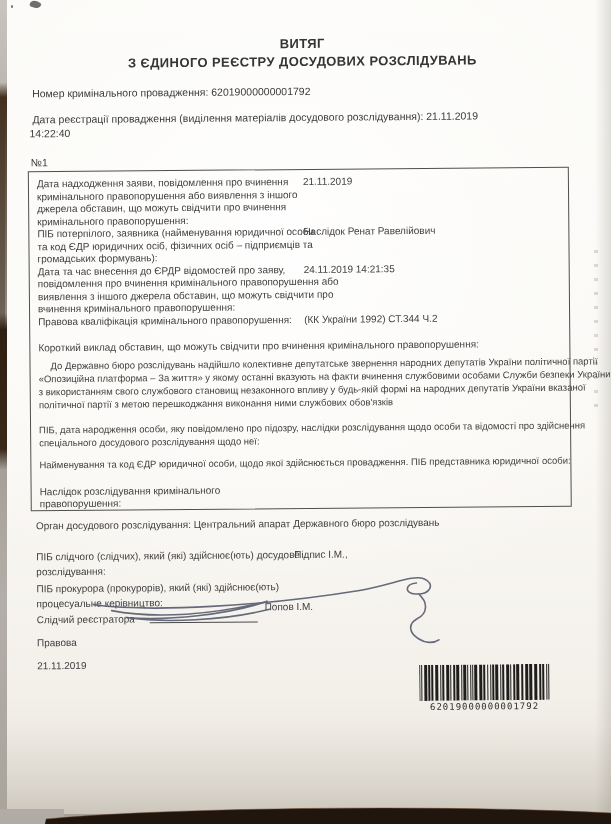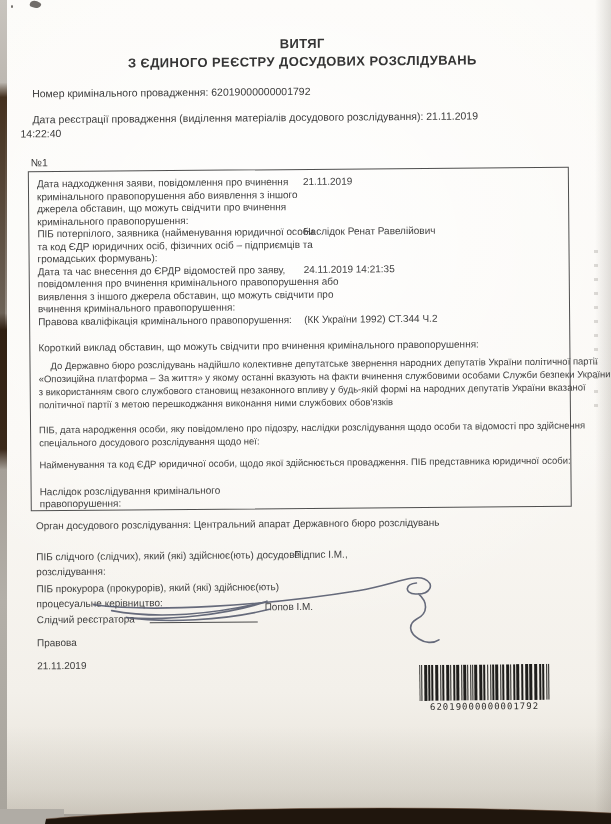--- a/index.html
+++ b/index.html
@@ -89,21 +89,21 @@
 <div class="speck"></div>
 <div class="bleed-marks"></div>
 
 <div class="content">
 
   <div class="abs center h1" style="top:36px">ВИТЯГ</div>
   <div class="abs center h1" style="top:54px">З ЄДИНОГО РЕЄСТРУ ДОСУДОВИХ РОЗСЛІДУВАНЬ</div>
 
   <div class="abs body-line" style="left:35px;top:85px">Номер кримінального провадження: 62019000000001792</div>
   <div class="abs body-line" style="left:35px;top:111px">Дата реєстрації провадження (виділення матеріалів досудового розслідування): 21.11.2019</div>
-  <div class="abs body-line" style="left:23px;top:125px">14:22:40</div>
+  <div class="abs body-line" style="left:32px;top:125px">14:22:40</div>
 
   <div class="abs body-line" style="left:33px;top:154px">№1</div>
 
   <div class="reg-table">
 
     <div class="trow">
       <div class="lbl">
         <div>Дата надходження заяви, повідомлення про вчинення</div>
         <div>кримінального правопорушення або виявлення з іншого</div>
         <div>джерела обставин, що можуть свідчити про вчинення</div>

